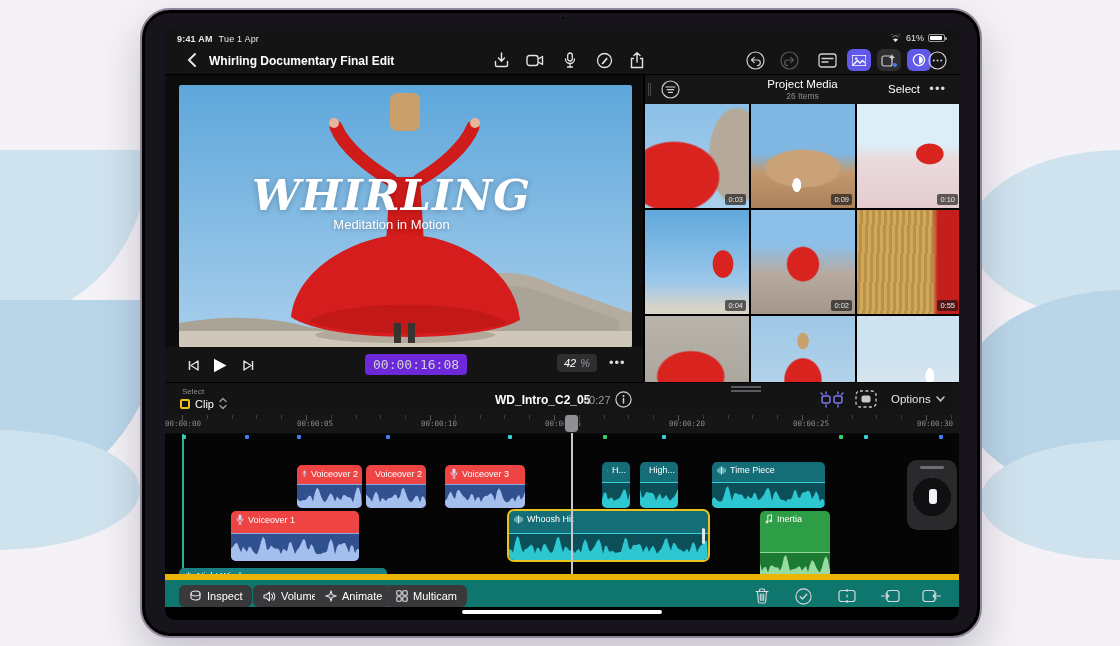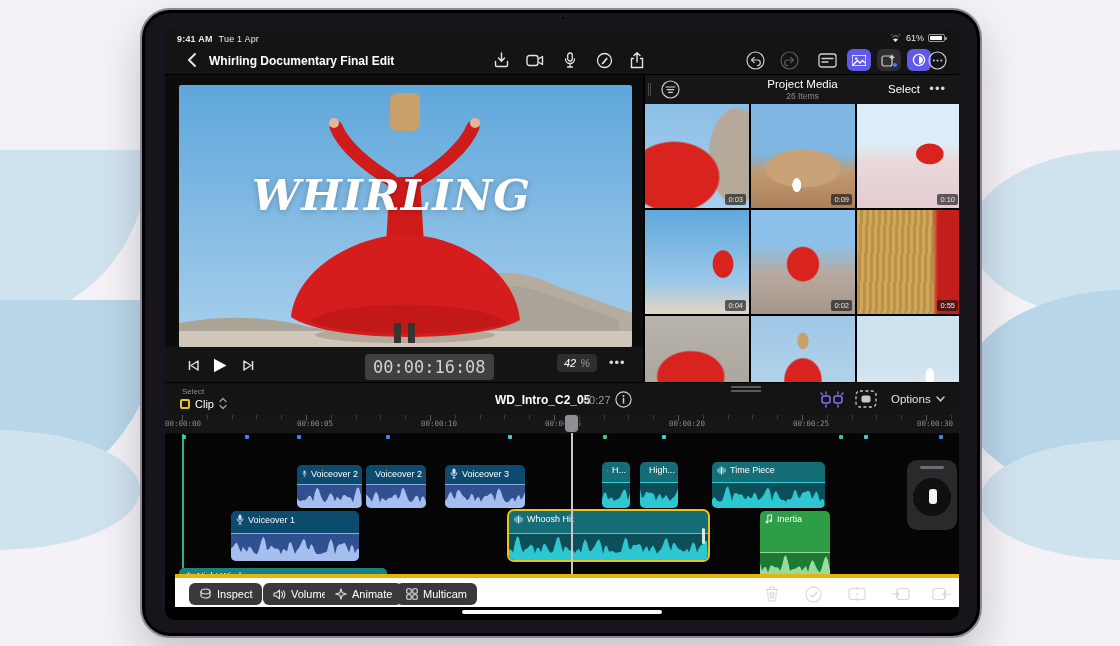--- a/index.html
+++ b/index.html
@@ -48,22 +48,22 @@
   #viewer { position:absolute; left:0; top:45px; width:478px; height:307px; background:#0c0c0c; }
   #video { position:absolute; left:14px; top:10px; width:453px; height:262px; overflow:hidden; border-radius:2px; }
   #video svg { display:block; }
   #overlay-title { position:absolute; left:0; top:95px; width:453px; text-align:center;
                    font-family:"DejaVu Serif", serif; font-style:italic; font-weight:bold;
                    font-size:43px; color:#fff; letter-spacing:1px; text-shadow:0 1px 6px rgba(0,0,0,.25); }
   #overlay-subtitle { position:absolute; left:0; top:142px; width:453px; text-align:center;
                       font-size:13px; color:#fff; text-shadow:0 1px 4px rgba(0,0,0,.3); }
   #transport { position:absolute; left:0; top:272px; width:478px; height:35px; background:#141414; }
   .tr-btn { position:absolute; top:8px; width:20px; height:20px; display:flex; align-items:center; justify-content:center; }
-  #timecode { position:absolute; left:200px; top:7px; background:#404040; border-radius:4px; padding:3px 8px;
-              font-family:"DejaVu Sans Mono", monospace; font-size:17px; color:#cfcfd4; }
+  #timecode { position:absolute; left:200px; top:7px; background:#6d28d9; border-radius:4px; padding:3px 8px;
+              font-family:"DejaVu Sans Mono", monospace; font-size:13px; color:#cfcfd4; }
   #zoom-pill { position:absolute; left:392px; top:7px; background:#2e2e30; border-radius:4px; padding:3px 7px; font-size:11px; color:#fff;font-style:italic; }
   #zoom-pill span.u { color:#9a9aa0; margin-left:4px; }
   #viewer-more { position:absolute; left:444px; top:8px; color:#d8d8dc; font-size:13px; letter-spacing:1px; }
 
   
   #media-panel { position:absolute; left:479px; top:45px; width:315px; height:307px; background:#0d0d0d; border-left:1px solid #000; }
   #media-header { position:absolute; left:0; top:0; width:315px; height:29px; background:#161616; }
   #media-handle { position:absolute; left:3px; top:8px; width:3px; height:13px; border-left:1.5px solid #4a4a4e; border-right:1.5px solid #4a4a4e; }
   #filter-btn { position:absolute; left:16px; top:5px; width:19px; height:19px; }
   #media-title { position:absolute; left:0; top:3px; width:315px; text-align:center; font-size:11.5px; color:#fff; }
@@ -120,38 +120,38 @@
   .marker { position:absolute; top:1px; width:4px; height:4px; border-radius:1px; }
   #start-line { position:absolute; left:17px; top:0; width:2px; height:140px; background:#2fae93; }
   #playhead-line { position:absolute; left:406px; top:385px; width:1.5px; height:159px; background:#c8c8cc; z-index:30; }
   #playhead-head { position:absolute; left:400px; top:385px; width:13px; height:17px; background:#8e8e93;
                    border-radius:3px 3px 4px 4px; z-index:31; box-shadow:0 0 0 1px #1c1c1c; }
 
   .clip { position:absolute; border-radius:5px; overflow:hidden; }
   .clip .head { position:absolute; left:0; top:0; right:0; display:flex; align-items:center; gap:4px;
                 padding:3px 4px 0 5px; font-size:9px; color:#fff; white-space:nowrap; overflow:hidden; }
   .clip .wave { position:absolute; left:0; right:0; bottom:0; }
-  .clip.blue { background:#0c4a6e; }
+  .clip.blue { background:#ef4444; }
   .clip.blue .wavebg { position:absolute; left:0; right:0; bottom:0; background:#30508f; border-top:1px solid #8fa9dc; }
   .clip.teal { background:#156d78; }
   .clip.teal .wavebg { position:absolute; left:0; right:0; bottom:0; background:#0c4f58; border-top:1px solid #35cfd8; }
   .clip.green { background:#2d9e46; }
   .clip.green .wavebg { position:absolute; left:0; right:0; bottom:0; background:#1d7a33; border-top:1px solid #8fd79a; }
   .clip.selected { border:2.5px solid #e9c21e; border-radius:7px; }
   .trim-bar { position:absolute; right:3px; top:50%; margin-top:-8px; width:3px; height:16px; background:#fff; border-radius:2px; opacity:.85; z-index:5; }
 
   
   #jog { position:absolute; left:742px; top:430px; width:50px; height:70px; background:#2a2a2c; border-radius:10px; z-index:40; }
   #jog-grab { position:absolute; left:13px; top:6px; width:24px; height:3px; background:#6e6e72; border-radius:2px; }
   #jog-dial { position:absolute; left:5px; top:17px; width:40px; height:40px; border-radius:50%; background:#101012;
               border:1px dotted #4a4a4e; }
   #jog-knob { position:absolute; left:16px; top:11px; width:8px; height:15px; background:#f2f2f4; border-radius:3px; }
 
   
-  #bottom-bar { position:absolute; left:10px; top:544px; width:794px; height:33px; background:#ffffff; border-top:4px solid #eab308; }
+  #bottom-bar { position:absolute; left:0; top:544px; width:794px; height:33px; background:#0f766e; border-top:6px solid #eab308; }
   .bb-btn { position:absolute; top:5px; height:22px; background:#39393c; border-radius:6px; color:#fff;
             font-size:11px; display:flex; align-items:center; gap:5px; padding:0 10px; }
   #bb-divider { position:absolute; left:80px; top:6px; width:1px; height:20px; background:#3a3a3e; }
   .bb-ic { position:absolute; top:6px; width:22px; height:20px; display:flex; align-items:center; justify-content:center; }
 
   #home-indicator { position:absolute; left:297px; top:580px; width:200px; height:4px; background:#fff; border-radius:2px; }
 </style>
 </head>
 <body>
 
@@ -290,20 +290,21 @@
               <circle cx="296" cy="38" r="5" fill="#e8b59a"></circle>
             <rect x="211" y="8" width="30" height="38" rx="7" fill="#c9a06b"></rect>
             <path d="M207 160 L211 92 H241 L245 160 Z" fill="#cf1b1a"></path>
             <path d="M112 232 C118 178 188 148 226 150 C272 148 336 182 341 235 C300 258 150 258 112 232 Z" fill="#d41d1c"></path>
             <path d="M130 236 C160 214 300 214 328 238 C290 252 160 252 130 236 Z" fill="#b01412" opacity=".5"></path>
             <rect x="215" y="238" width="7" height="20" fill="#3a3430"></rect>
             <rect x="229" y="238" width="7" height="20" fill="#3a3430"></rect>
           </svg>
         </div>
         <div id="overlay-title">WHIRLING</div>
+        <div id="overlay-subtitle">Meditation in Motion</div>
 
         <div id="transport">
           <div class="tr-btn" style="left:18px">
             <svg class="ic" width="11" height="11" viewBox="0 0 11 11">
                 <path d="M1.5 1 V10" stroke="#e4e4e8" stroke-width="1.5"></path>
                 <path d="M10 1 L3 5.5 L10 10 Z" fill="none" stroke="#e4e4e8" stroke-width="1.4" stroke-linejoin="round"></path>
               </svg>
           </div>
           <div class="tr-btn" style="left:45px">
             <svg class="ic" width="14" height="15" viewBox="0 0 14 15">

